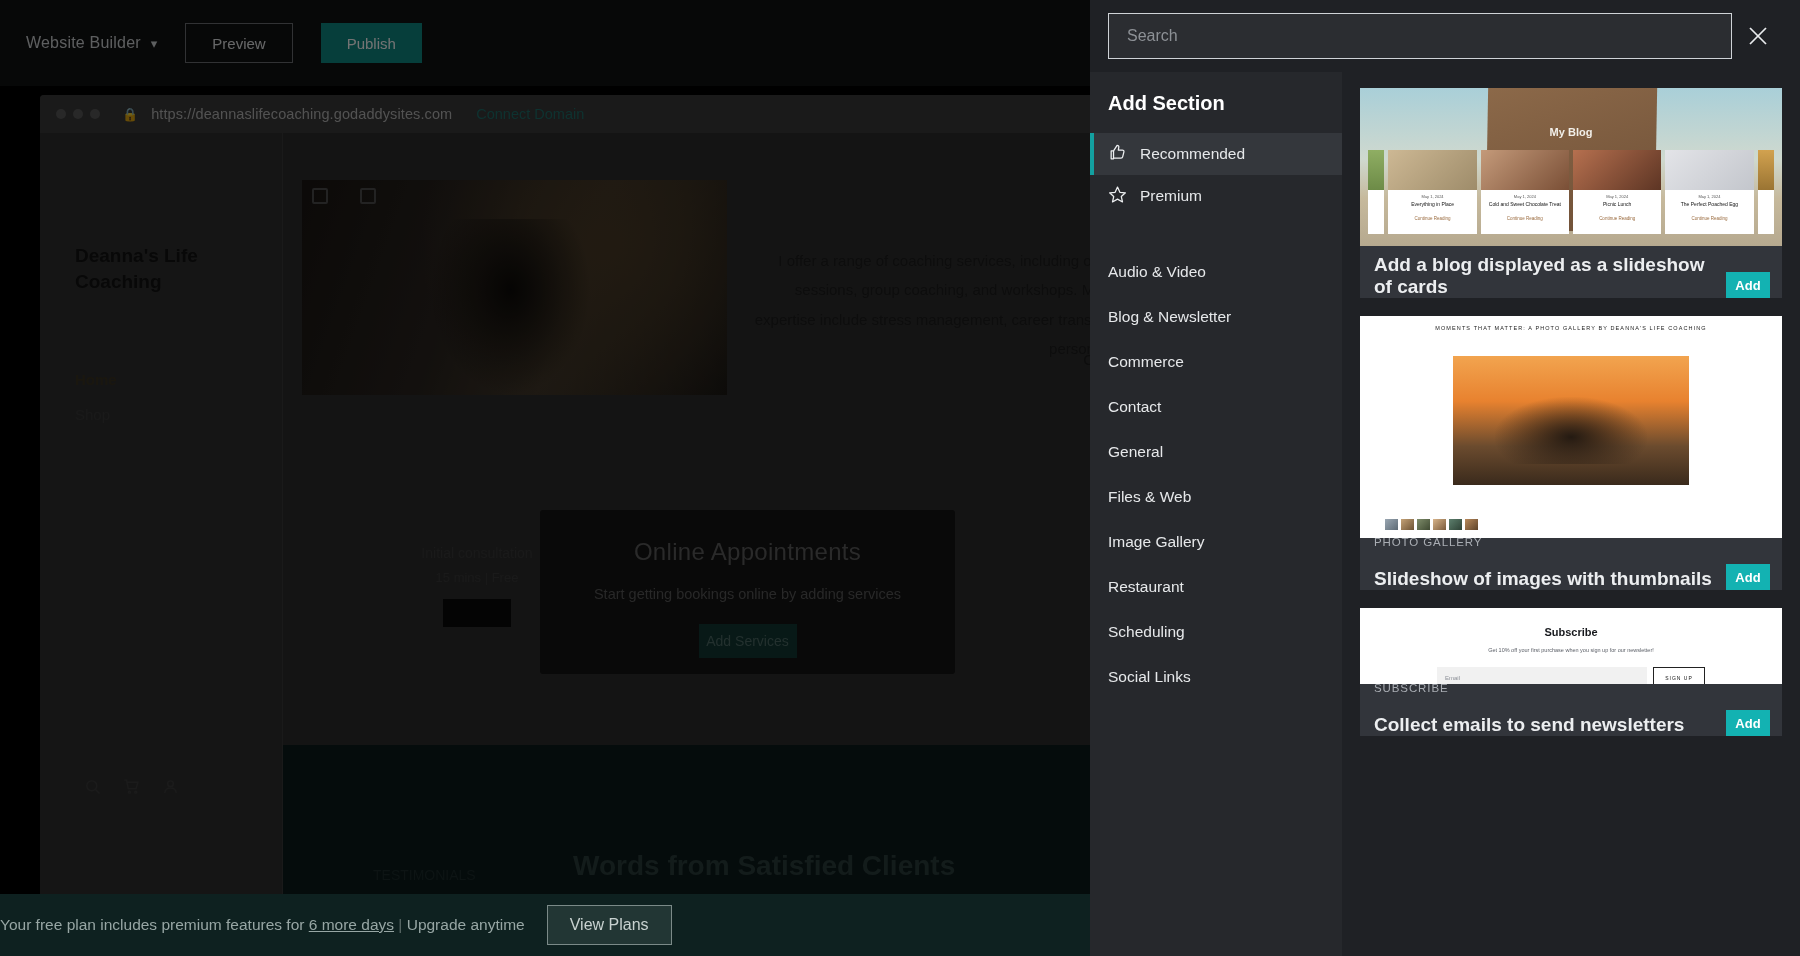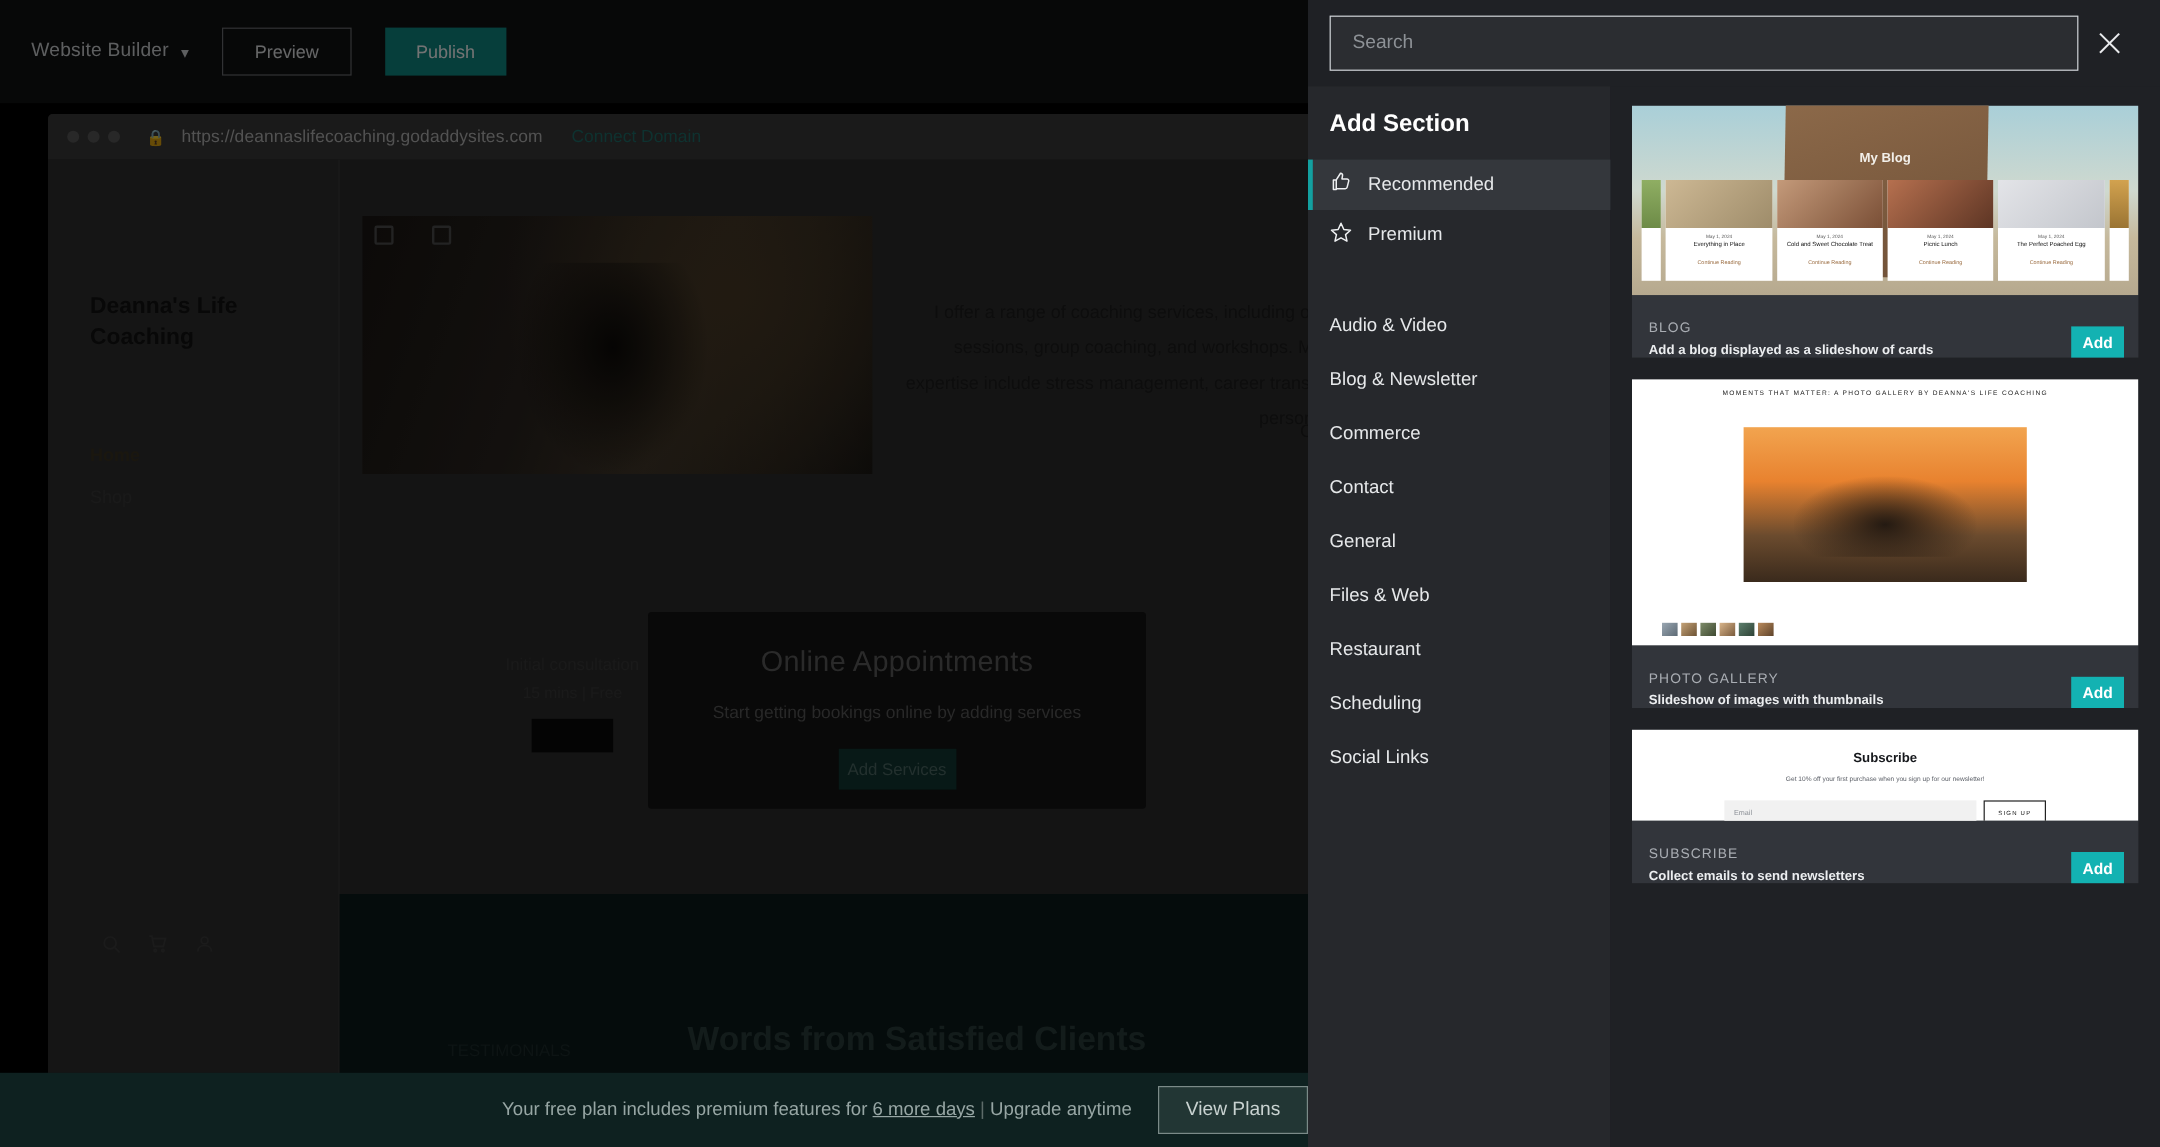--- a/index.html
+++ b/index.html
@@ -125,21 +125,21 @@
     font-size: 28px; font-weight: bold;
   }
 
   
   #dim { position: absolute; left: 0; top: 0; width: 1090px; height: 956px;
          background: rgba(0,0,0,0.55); }
 
   
   .planbar {
     position: absolute; left: 0; bottom: 0; width: 1090px; height: 62px;
-    background: #0e2120; display: flex; align-items: center; justify-content: flex-end;
+    background: #0e2120; display: flex; align-items: center; justify-content: flex-start;
     gap: 22px;
   }
   .planbar .txt { color: #97a6a4; font-size: 15.5px; }
   .planbar .txt u { text-decoration: underline; }
   .planbar .sep { color: #5d6b69; }
   .planbar .viewplans {
     height: 40px; padding: 0 22px; border: 1px solid #7b8a88; color: #c8d2d0;
     display: flex; align-items: center; font-size: 16px; background: #223634;
   }
 
@@ -196,21 +196,21 @@
   .catlist .cat { height: 45px; padding-left: 18px; }
 
   .cards { flex: 1; background: #1f2125; padding: 16px 18px 0 18px; overflow: hidden; }
   .card { background: #32353b; margin-bottom: 18px; }
   .card .thumb { height: 158px; position: relative; overflow: hidden; }
   .card .meta {
     height: 52px; display: flex; align-items: flex-end; padding: 0 12px 0 14px;
   }
   .card .meta .txtwrap { flex: 1; }
   .card .kind { color: #a9adb3; font-size: 11.5px; letter-spacing: .9px; }
-  .card .desc { color: #eceef0; font-size: 11px; font-weight: bold; margin-top: 6px; }
+  .card .desc { color: #eceef0; font-size: 19px; font-weight: bold; margin-top: 20px; }
   .card .add {
     width: 44px; height: 26px; background: #13b2b2; color: #fff; font-size: 13px;
     font-weight: bold; display: flex; align-items: center; justify-content: center;
   }
 
   
   .blogart {
     position: absolute; inset: 0;
     background: linear-gradient(180deg,#a9cfd8 0%,#cfd9cf 45%,#c6b99c 70%,#b6a98f 100%);
   }
@@ -411,20 +411,23 @@
               <span>Commerce</span>
             </div>
           <div class="cat">
               <span>Contact</span>
             </div>
           <div class="cat">
               <span>General</span>
             </div>
           <div class="cat">
               <span>Files &amp; Web</span>
+            </div>
+          <div class="cat">
+              <span>Image Gallery</span>
             </div>
           <div class="cat">
               <span>Restaurant</span>
             </div>
           <div class="cat">
               <span>Scheduling</span>
             </div>
           <div class="cat">
               <span>Social Links</span>
             </div>

